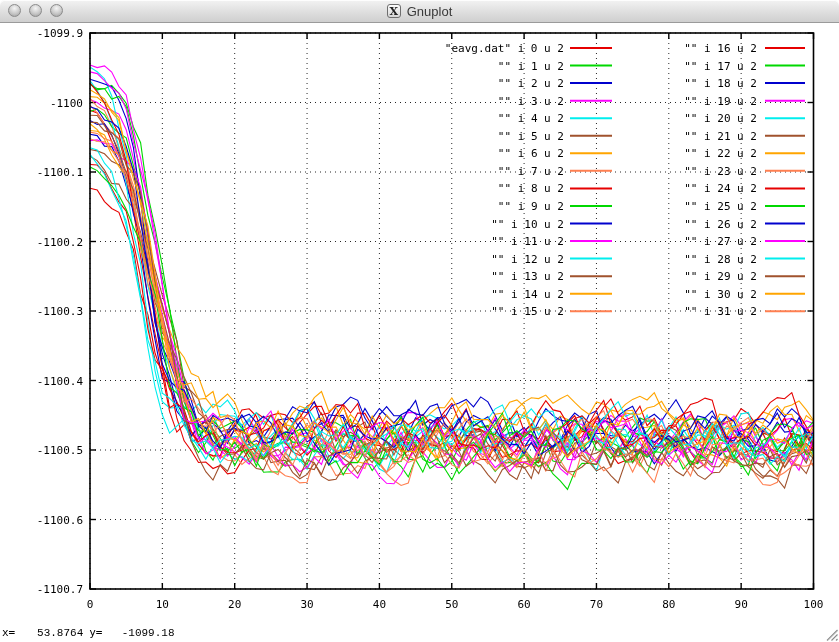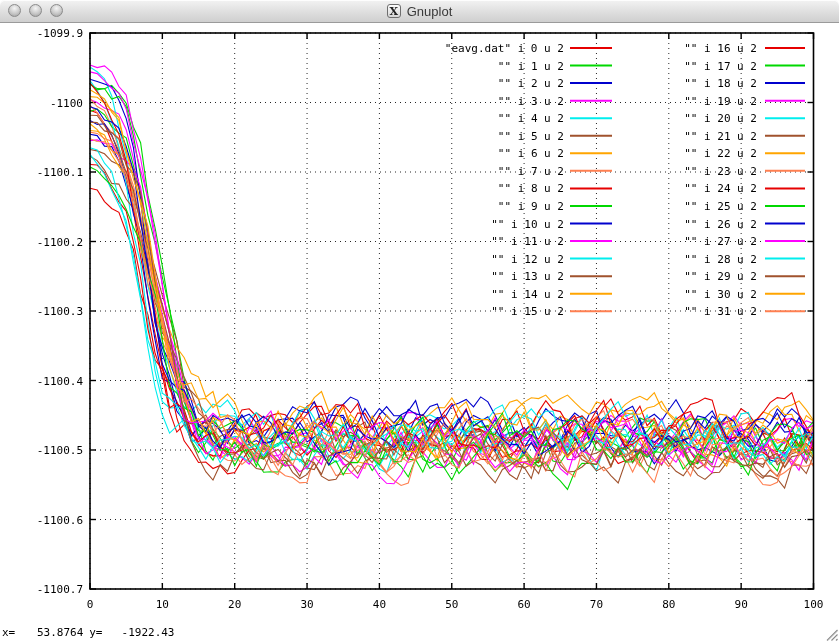--- a/index.html
+++ b/index.html
@@ -32,21 +32,21 @@
     box-sizing:border-box;
   }
   
   .content{position:absolute;left:0;top:23px;width:839px;height:619px;background:#fff;}
   svg text{font-family:"DejaVu Sans Mono", monospace;font-size:11px;fill:#000;}
   .statusbar{
     position:absolute;left:2px;bottom:3px;height:13px;
     font-family:"DejaVu Sans Mono", monospace;font-size:11px;color:#000;
     display:flex;align-items:baseline;white-space:pre;
   }
-  .statusbar .val{display:inline-block;text-align:right;}
+  .statusbar .val{display:inline-block;text-align:right;font-family:Liberation Mono, monospace;}
   .v-x{width:68px;} .v-y{width:72px;}
   .lbl-y{margin-left:6px;}
   .grip{position:absolute;right:1px;bottom:1px;width:13px;height:13px;cursor:nwse-resize;}
 </style>
 </head>
 <body>
 
 <div class="window">
 
   <div class="titlebar">
@@ -308,21 +308,21 @@
             <line x1="570" y1="288.25" x2="612" y2="288.25" stroke="#ff7f50" stroke-width="2"></line>
           </g>
           <g>
             <text x="757" y="292.25" text-anchor="end">"" i 31 u 2</text>
             <line x1="765" y1="288.25" x2="805" y2="288.25" stroke="#ff7f50" stroke-width="2"></line>
           </g>
         </g>
       </svg>
 
     <div class="statusbar">
-      <span>x=</span><span class="val v-x">53.8764</span><span class="lbl-y">y=</span><span class="val v-y">-1922.43</span>
+      <span>x=</span><span class="val v-x">53.8764</span><span class="lbl-y">y=</span><span class="val v-y">-1099.18</span>
     </div>
 
     <svg class="grip" width="13" height="13">
       <path d="M12.5 2 L2 12.5 M12.5 6.5 L6.5 12.5 M12.5 11 L11 12.5" stroke="#8b8b8b" stroke-width="1.2" fill="none"></path>
       <path d="M12.5 3.2 L3.2 12.5 M12.5 7.7 L7.7 12.5 M12.5 12.2 L12.2 12.5" stroke="#d8d8d8" stroke-width="1" fill="none"></path>
     </svg>
   </div>
 </div>
 
 </body></html>

